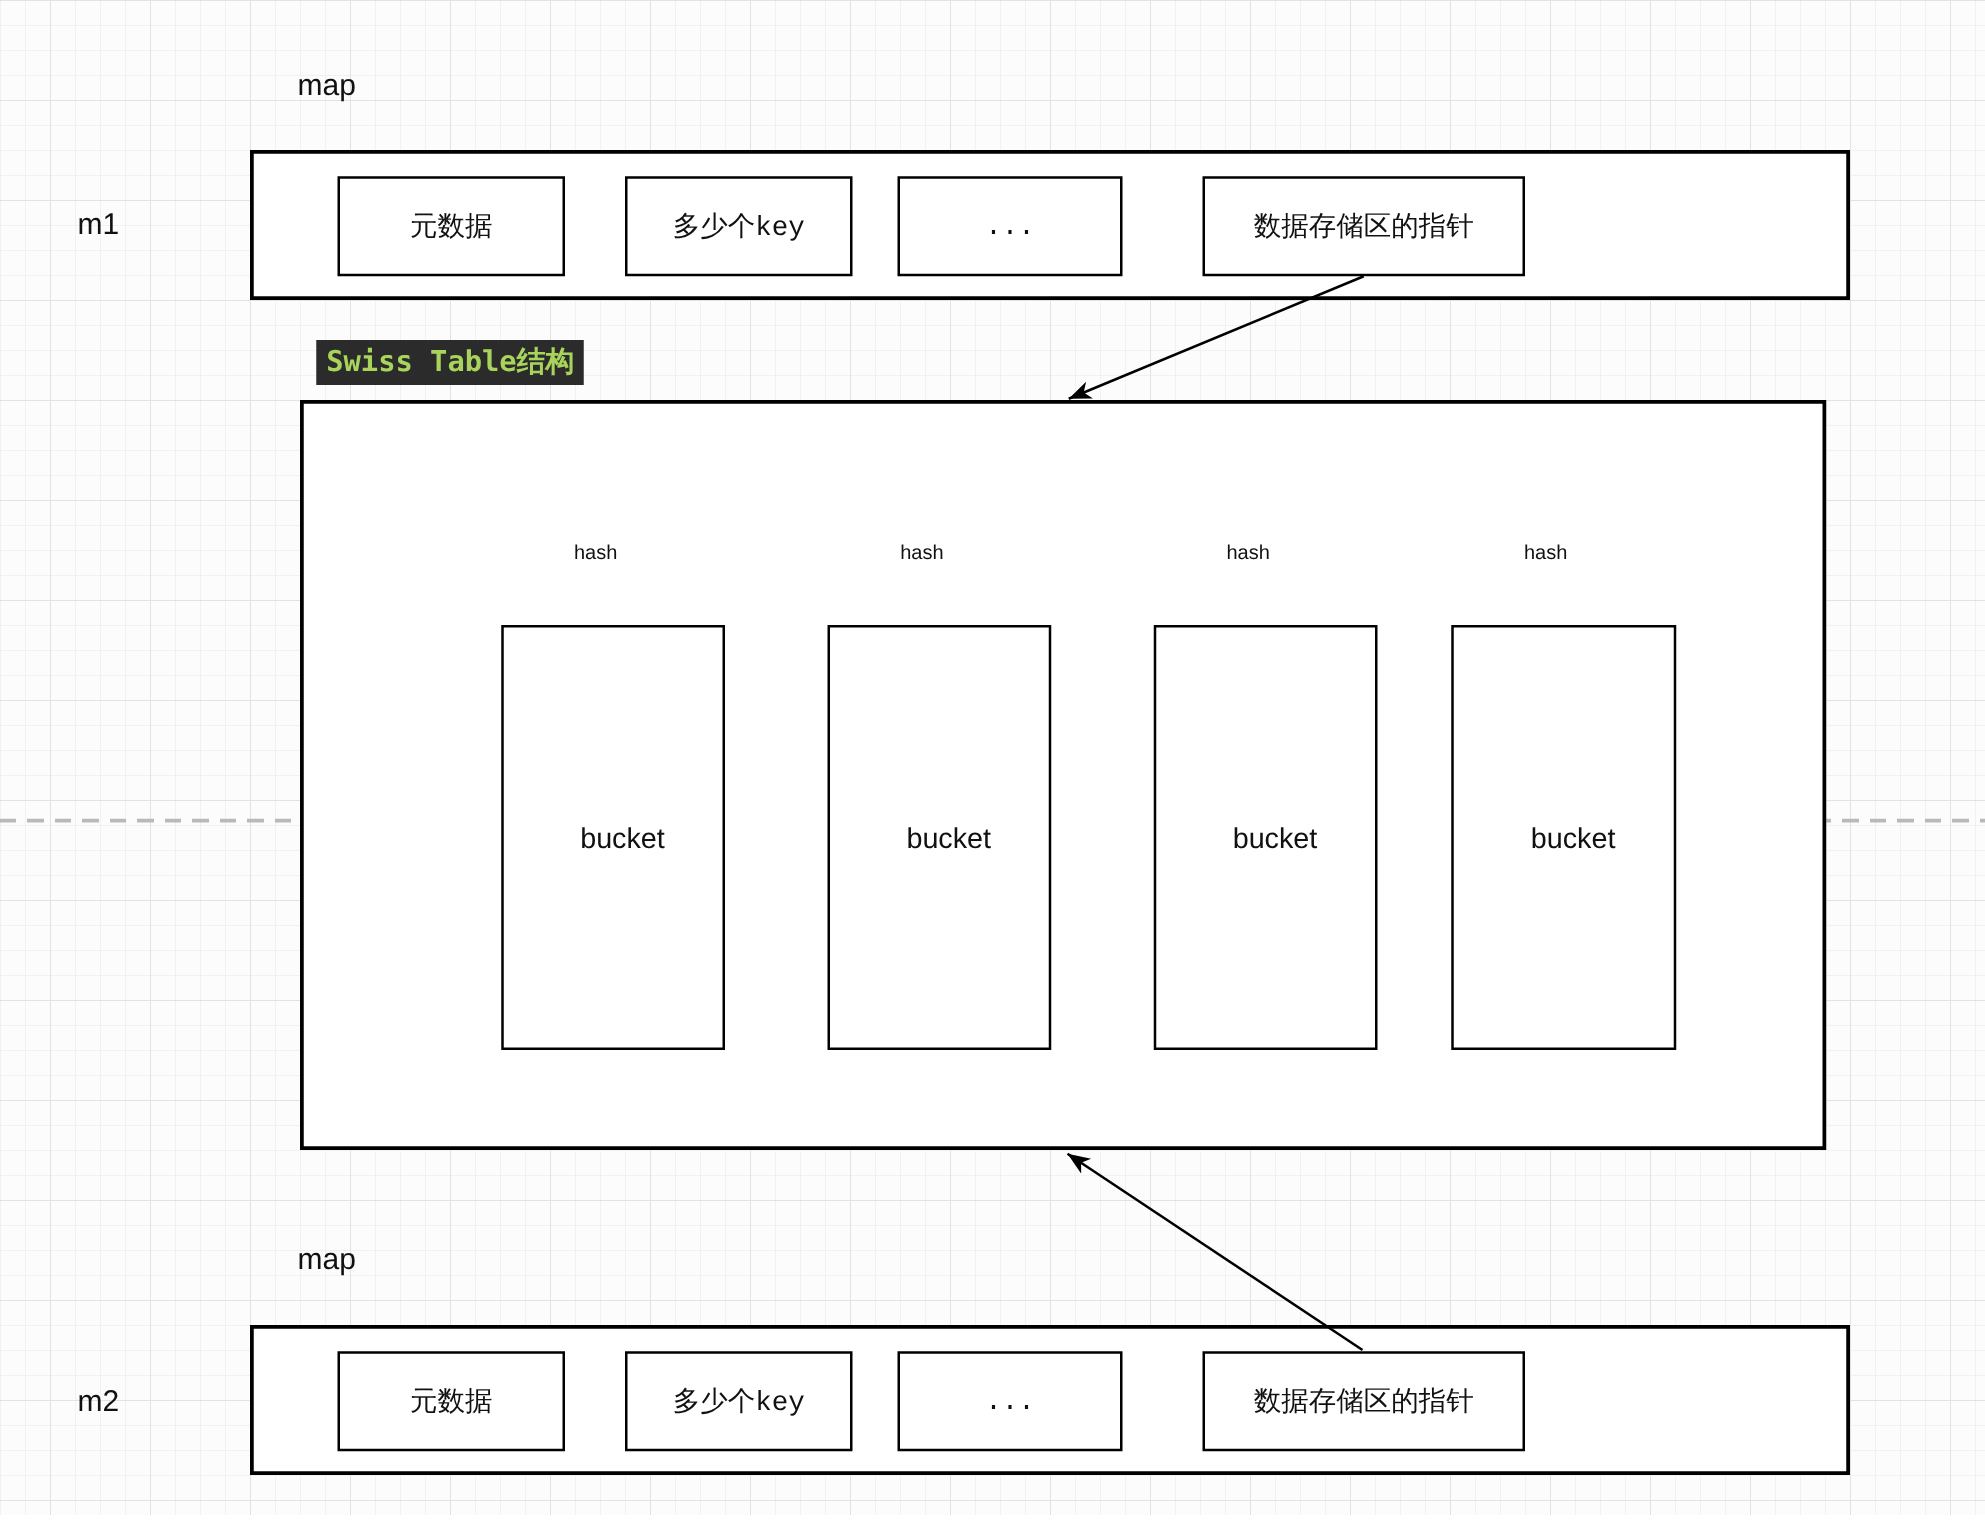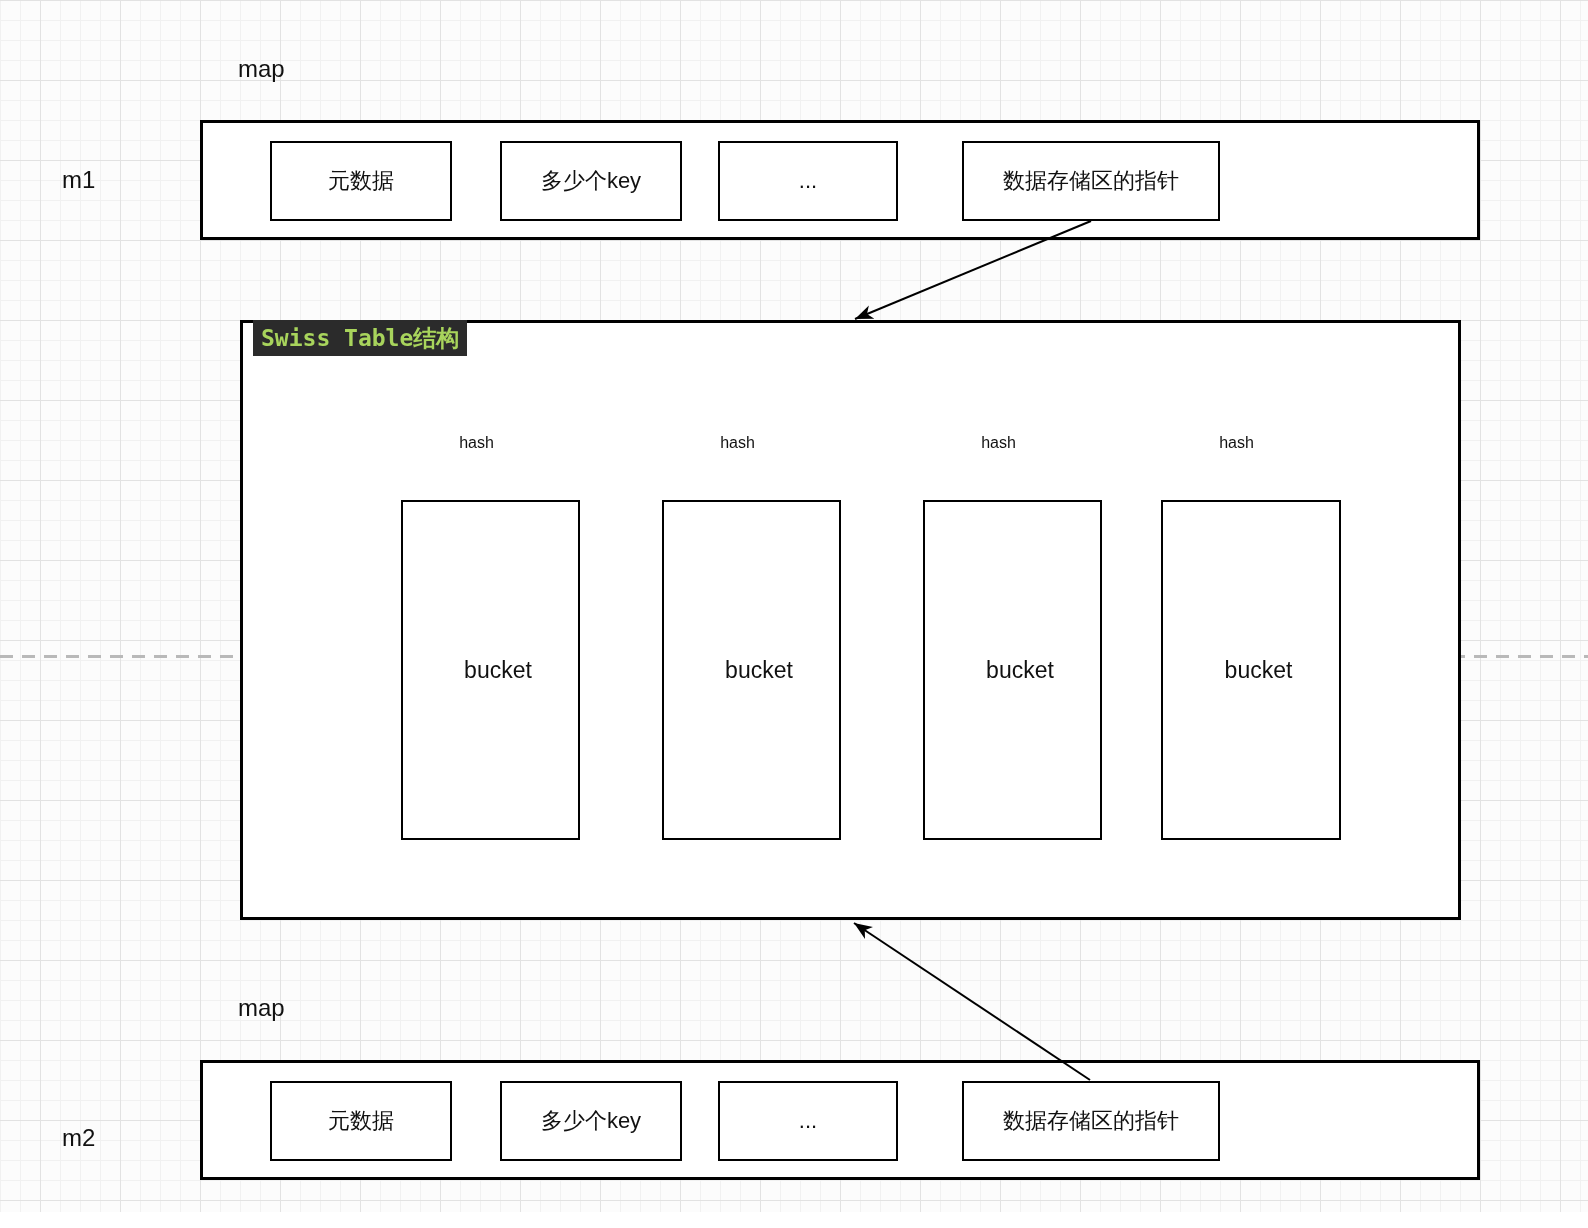--- a/index.html
+++ b/index.html
@@ -31,20 +31,21 @@
     line-height: 30px;
     white-space: nowrap;
     z-index: 4;
   }
   .struct-rect {
     position: absolute;
     box-sizing: border-box;
     background: #ffffff;
     border: 3px solid #000;
     z-index: 2;
+    font-family: Liberation Mono, monospace;
   }
   .cell {
     position: absolute;
     box-sizing: border-box;
     background: #ffffff;
     border: 2.5px solid #000;
     display: flex;
     align-items: center;
     justify-content: center;
     font-size: 22px;
@@ -57,21 +58,20 @@
     height: 36px;
     padding: 4px 8px 4px 8px;
     background: #2b2b2b;
     color: #a8d45c;
     font-family: "DejaVu Sans Mono", monospace;
     font-weight: bold;
     font-size: 23px;
     line-height: 28px;
     white-space: nowrap;
     z-index: 4;
-    margin-top: 48px;
   }
   .swiss-rect {
     position: absolute;
     left: 240px; top: 320px;
     width: 1221px; height: 600px;
     box-sizing: border-box;
     background: #ffffff;
     border: 3px solid #000;
     z-index: 2;
   }
@@ -121,21 +121,21 @@
     <div class="hash-lbl" style="left:405px;">hash</div>
     <div class="hash-lbl" style="left:666px;">hash</div>
     <div class="hash-lbl" style="left:904px;">hash</div>
     <div class="bucket" style="left:158px;">bucket</div>
     <div class="bucket" style="left:419px;">bucket</div>
     <div class="bucket" style="left:680px;">bucket</div>
     <div class="bucket" style="left:918px; width:180px;">bucket</div>
   </div>
 
   <div class="lbl" style="left:238px; top:993px;">map</div>
-  <div class="lbl" style="left:62px; top:1107px;margin-top:16px;">m2</div>
+  <div class="lbl" style="left:62px; top:1107px;">m2</div>
   <div class="struct-rect" style="left:200px; top:1060px; width:1280px; height:120px;">
     <div class="cell" style="left:67px;  top:18px; width:182px; height:80px;">元数据</div>
     <div class="cell" style="left:297px; top:18px; width:182px; height:80px;">多少个key</div>
     <div class="cell" style="left:515px; top:18px; width:180px; height:80px;">...</div>
     <div class="cell" style="left:759px; top:18px; width:258px; height:80px;">数据存储区的指针</div>
   </div>
 
   <svg class="arrows" width="1588" height="1228" viewBox="0 0 1588 1228">
     <defs>
       <marker id="ah" viewBox="0 0 10 10" refX="10" refY="5" markerWidth="9" markerHeight="9" orient="auto">

